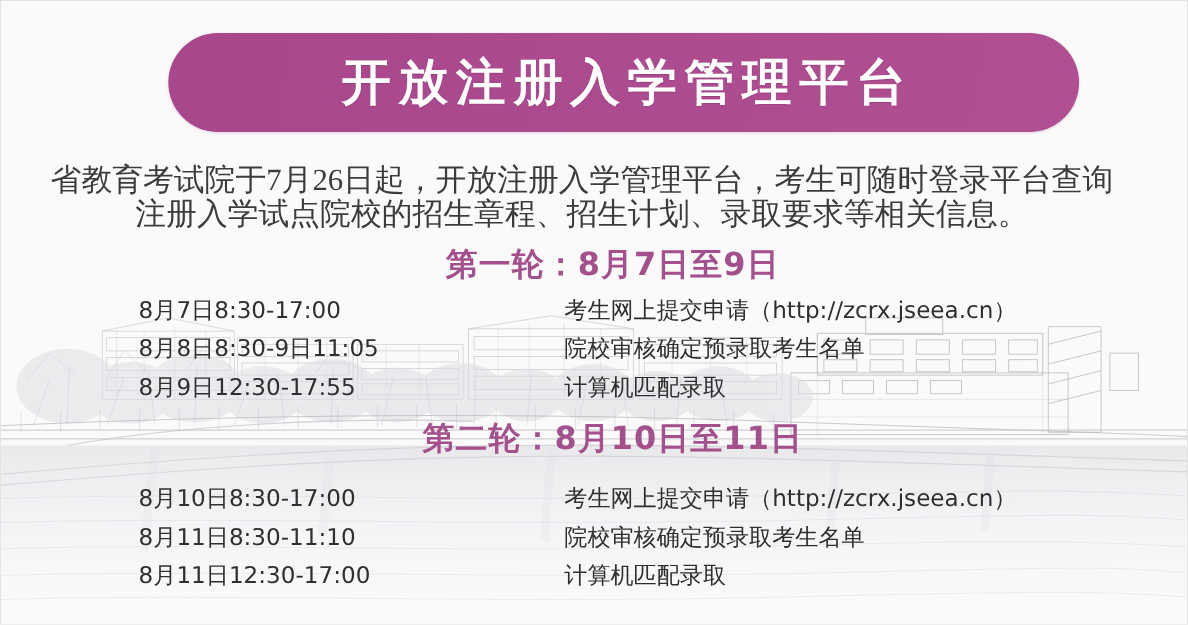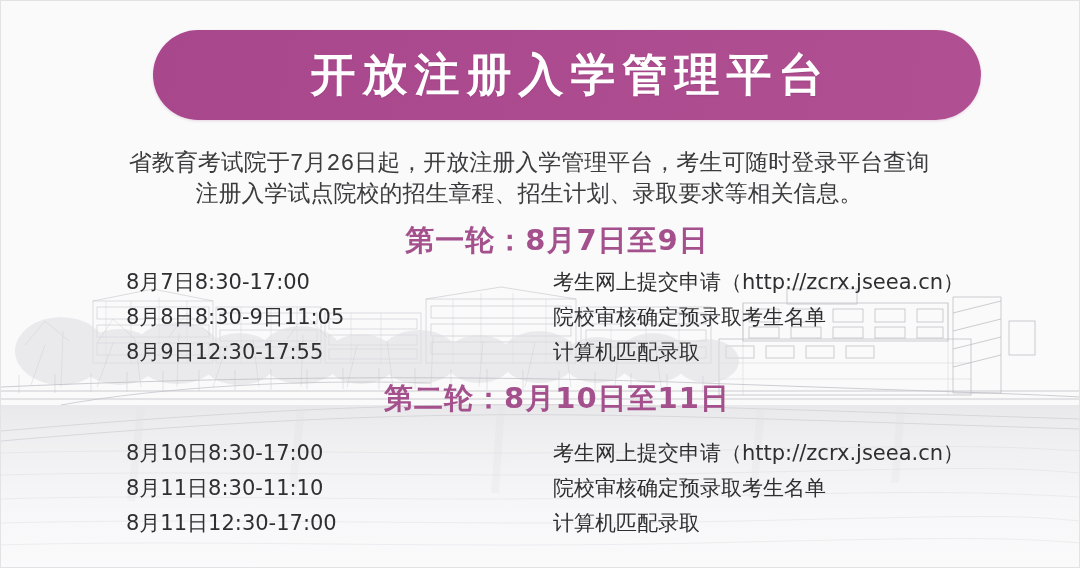--- a/index.html
+++ b/index.html
@@ -63,23 +63,23 @@
 
   
   .intro {
     position: absolute;
     left: 0;
     top: 148px;
     width: 1056px;
     text-align: center;
     z-index: 3;
     color: #3c3c3e;
-    font-size: 23px;
+    font-size: 28px;
     line-height: 31px;
-    font-family: Liberation Mono, monospace;
+    font-family: Liberation Serif, serif;
   }
   .intro div { white-space: nowrap; }
 
   
   .round-heading {
     position: absolute;
     left: 0;
     width: 1080px;
     text-align: center;
     z-index: 3;
@@ -102,21 +102,20 @@
     z-index: 3;
   }
   #schedule-round-1 { top: 267px; }
   #schedule-round-2 { top: 438px; }
 
   .sched-row {
     display: flex;
     align-items: baseline;
     height: 35px;
     white-space: nowrap;
-    gap: 40px;
   }
   .sched-time {
     width: 387px;
     flex: 0 0 387px;
     color: #2f2f31;
     font-size: 21px;
     font-family: "DejaVu Sans", "Liberation Sans", sans-serif;
   }
   .sched-task {
     color: #2f2f31;

